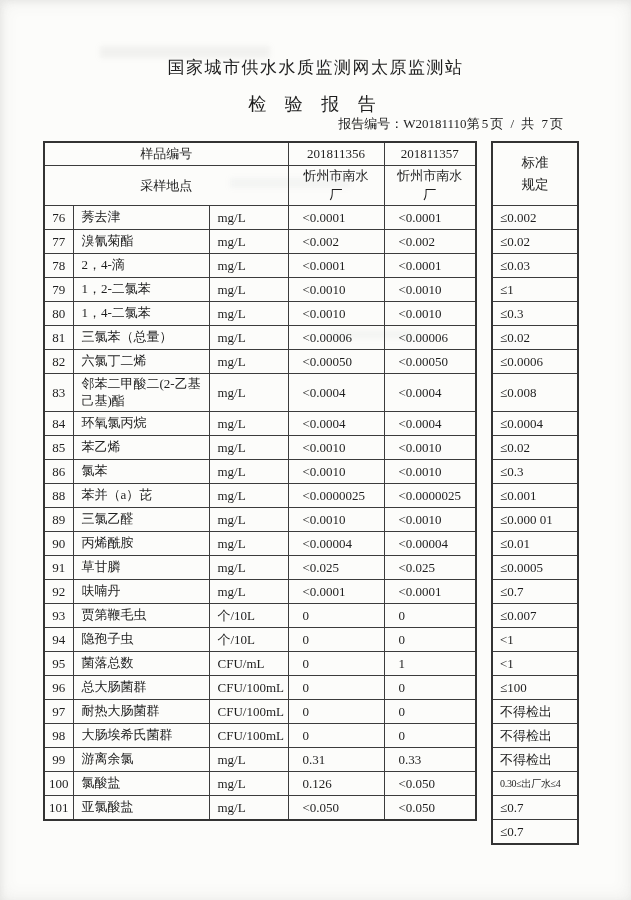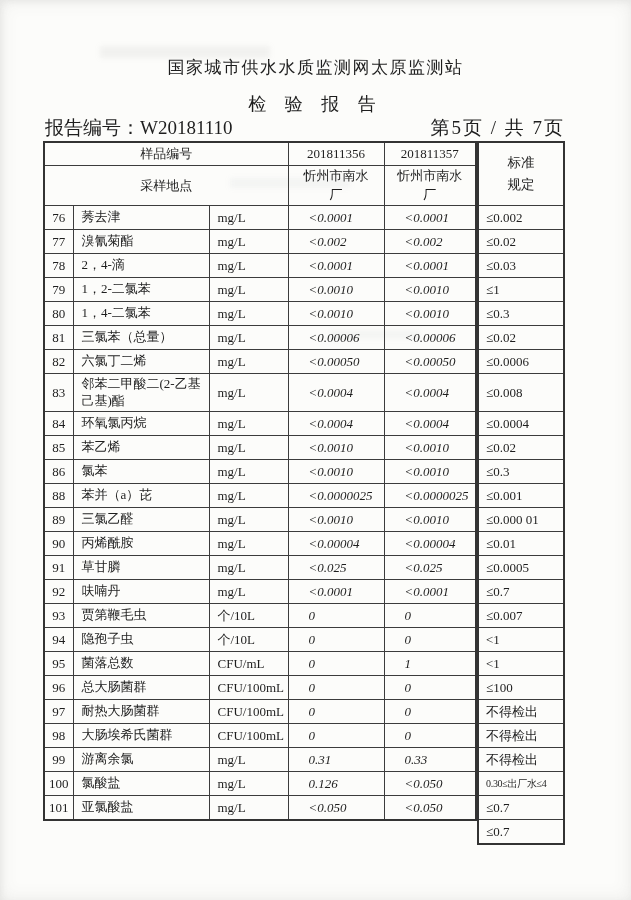--- a/index.html
+++ b/index.html
@@ -11,37 +11,37 @@
   }
   .page-edge{position:absolute;inset:0;pointer-events:none;
     box-shadow:inset 0 0 18px rgba(90,90,90,0.10), inset 2px 2px 6px rgba(120,120,120,0.08);}
   .ghost{position:absolute;filter:blur(2.5px);pointer-events:none;}
 
   .title{position:absolute;top:56px;left:0;width:631px;text-align:center;
     font-size:17px;letter-spacing:1.5px;white-space:nowrap;}
   .subtitle{position:absolute;top:92px;left:0;width:631px;text-align:center;
     font-size:18px;letter-spacing:7px;white-space:nowrap;}
   .meta{position:absolute;top:115px;left:45px;width:520px;
-    display:flex;justify-content:space-between;font-size:19px;}
+    display:flex;justify-content:flex-end;font-size:13px;}
   .meta .pageno{letter-spacing:2px;}
 
-  .tables{position:absolute;left:43px;top:141px;display:flex;align-items:flex-start;}
+  .tables{position:absolute;left:43px;top:141px;display:flex;align-items:flex-start;gap:14px;}
   table{border-collapse:collapse;table-layout:fixed;}
   .main{width:432px;border:2px solid #333;}
   .stdt{width:88px;border:2px solid #333;}
   td{border:1px solid #3c3c3c;font-size:13px;vertical-align:middle;
      padding:0;height:23px;overflow:hidden;}
   tr.h1 td{height:22px;}
   tr.h2 td{height:39px;}
   tr.tall td{height:37px;}
   .hc{text-align:center;}
   .col-no{text-align:center;}
   .col-name{padding-left:8px;line-height:1.3;}
   .col-unit{padding-left:8px;}
-  .col-val{padding-left:20px;font-style:italic;}
+  .col-val{padding-left:14px;}
   .stdt td{padding-left:7px;}
   .stdt td.small{font-size:10px;letter-spacing:-0.3px;}
   .stdhead{height:62px;text-align:center;padding-left:0 !important;border-radius:30px;}
   .stdhead span{display:inline-block;width:2.4em;line-height:1.6;font-size:13.5px;}
   .loc span{display:inline-block;max-width:70px;line-height:1.45;}
 </style>
 </head>
 <body>
 
 <div class="ghost" style="left:100px;top:46px;width:170px;height:12px;background:rgba(150,150,150,0.10);"></div>

